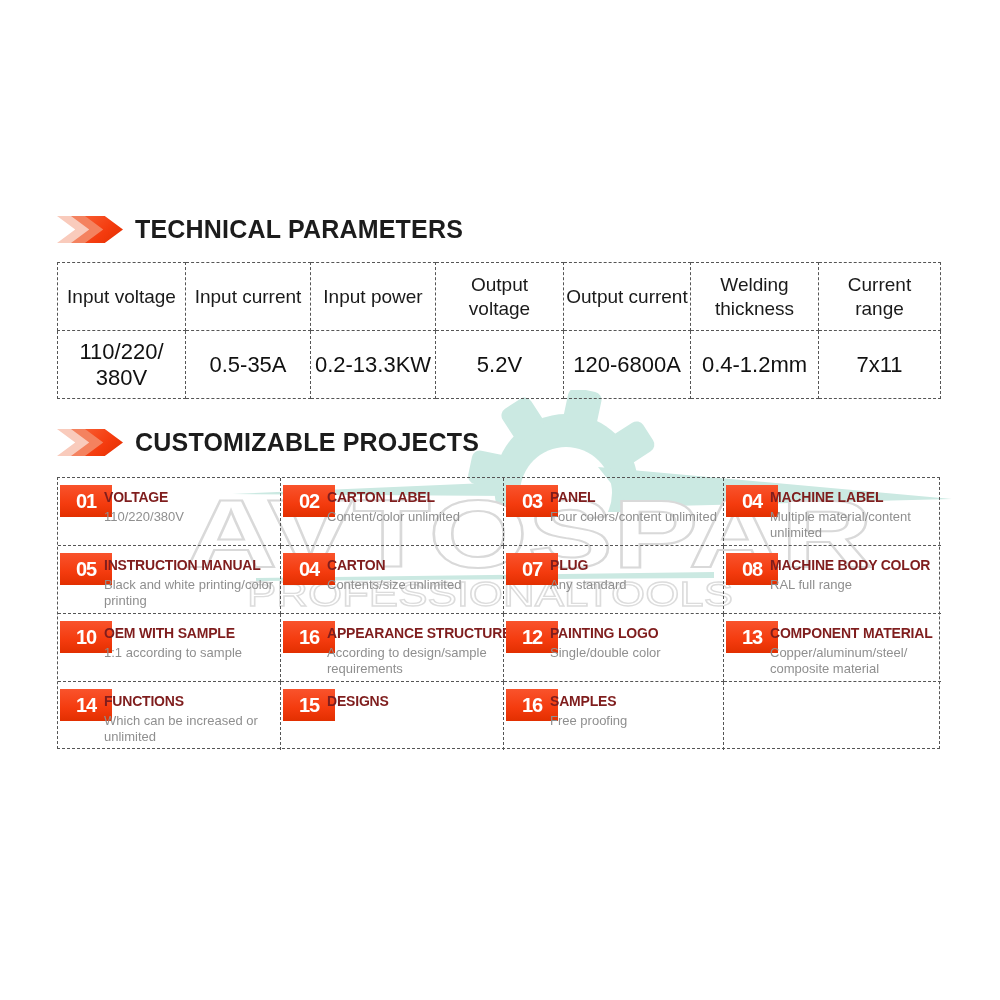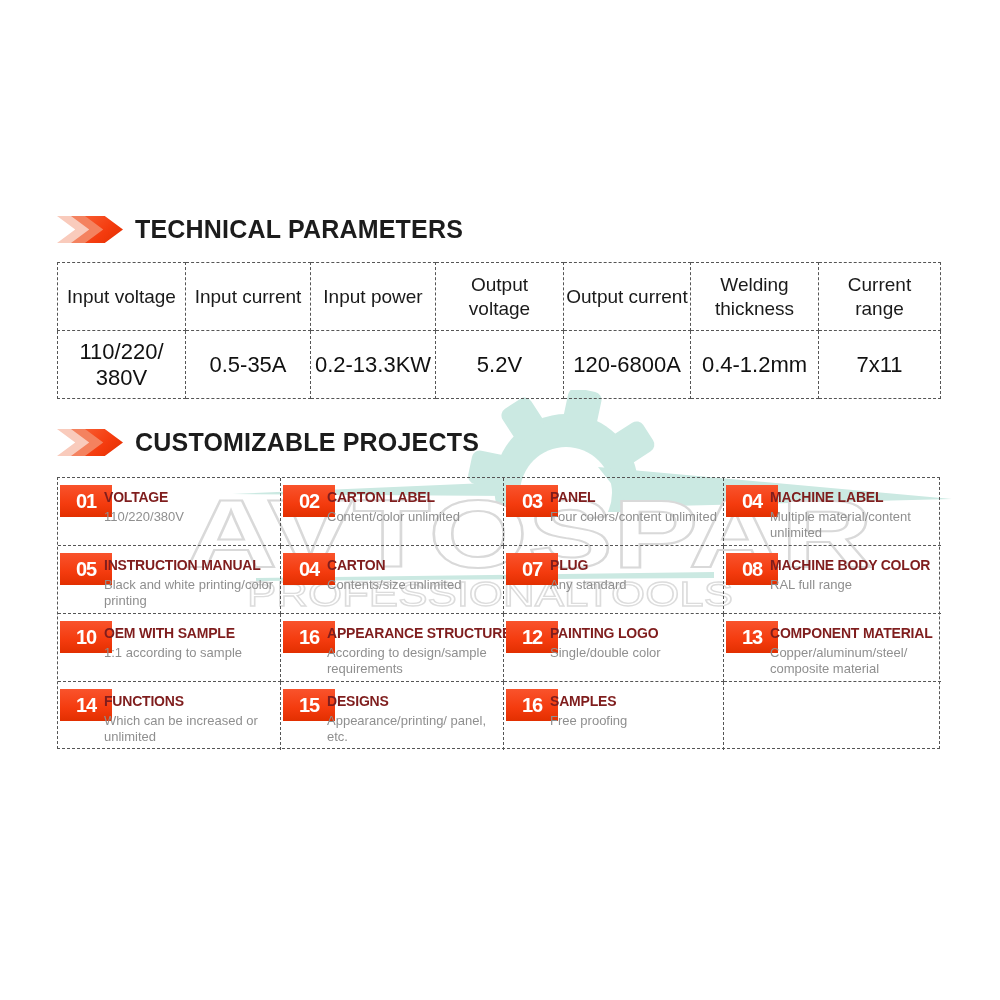--- a/index.html
+++ b/index.html
@@ -199,21 +199,20 @@
       <span class="cell-desc">Copper/aluminum/steel/ composite material</span>
     </div>
     <div class="cell">
       <span class="badge">14</span>
       <span class="cell-title">FUNCTIONS</span>
       <span class="cell-desc">Which can be increased or unlimited</span>
     </div>
     <div class="cell">
       <span class="badge">15</span>
       <span class="cell-title">DESIGNS</span>
-      <span class="cell-desc">Appearance/printing/ panel, etc.</span>
     </div>
     <div class="cell">
       <span class="badge">16</span>
       <span class="cell-title">SAMPLES</span>
       <span class="cell-desc">Free proofing</span>
     </div>
   </div>
 
 </div>
 

